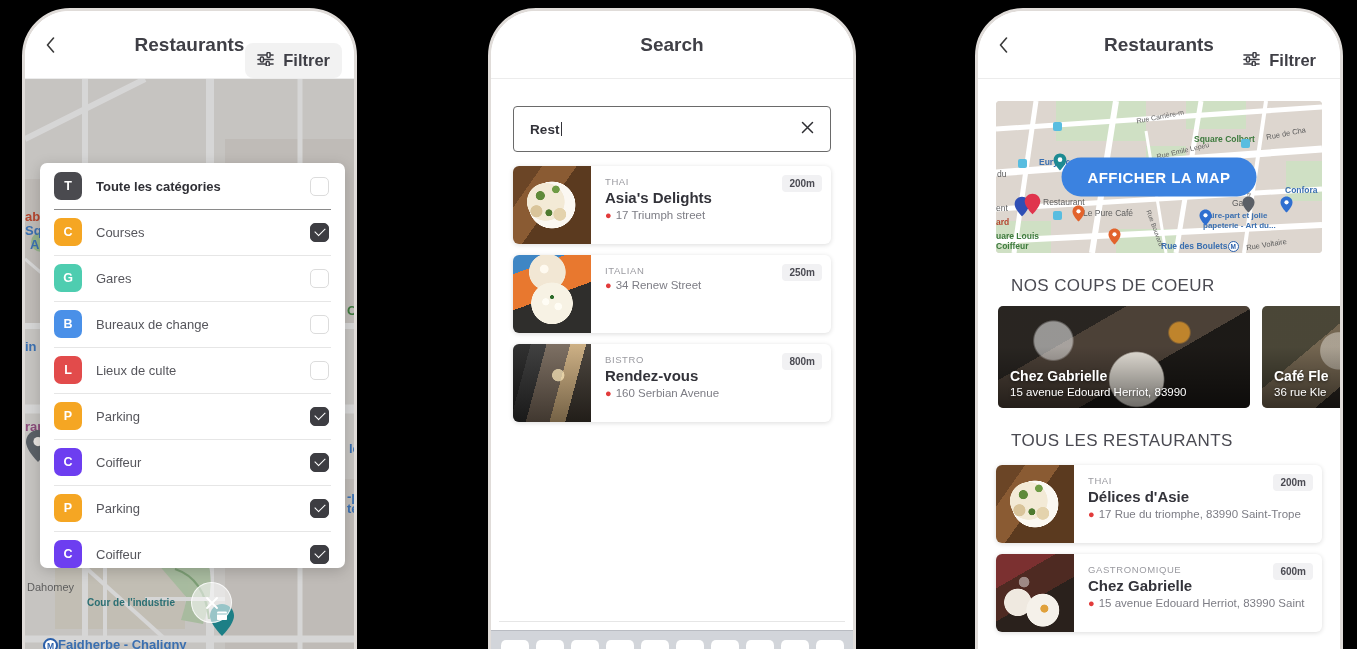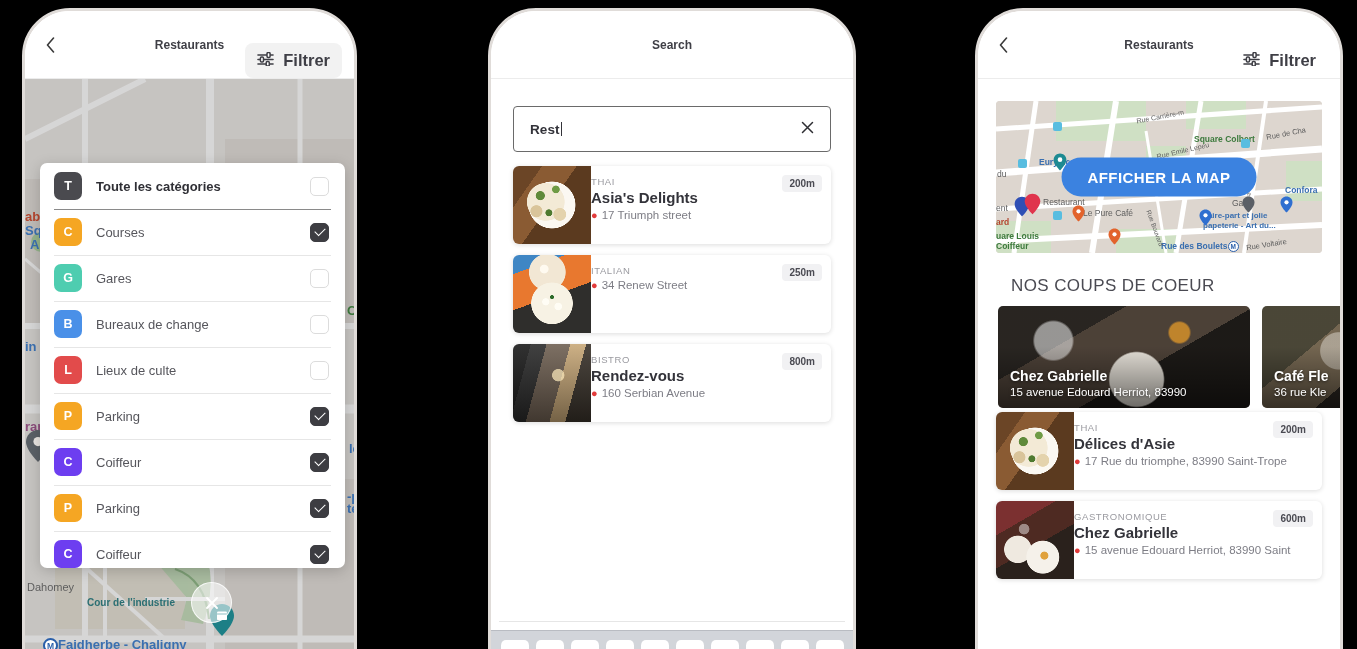--- a/index.html
+++ b/index.html
@@ -40,21 +40,21 @@
   }
   .back-chev {
     width: 26px; height: 26px;
     display: flex; align-items: center; justify-content: center;
     color: #3a3a3a; font-size: 19px; line-height: 1;
     cursor: pointer;
   }
   .topbar-title {
     position: absolute; left: 0; right: 0;
     text-align: center;
-    font-size: 12px; font-weight: bold; color: #3f3f46;
+    font-size: 19px; font-weight: bold; color: #3f3f46;
     pointer-events: none;
   }
   .filter-btn {
     margin-left: auto; z-index: 3;
     display: flex; align-items: center; gap: 9px;
     padding: 8px 12px; border-radius: 8px;
     font-size: 16.5px; font-weight: bold; color: #3f3f46;
     cursor: pointer;
     margin-top: 32px;
   }
@@ -144,21 +144,21 @@
   .search-clear { margin-left:auto; font-size: 16px; color:#2e2e33; cursor:pointer; line-height:1; }
 
   .res-list { padding: 14px 22px 0 22px; }
   .res-card {
     display:flex; background:#fff; border-radius:6px;
     box-shadow: 0 1px 5px rgba(0,0,0,0.14);
     overflow:hidden; margin-bottom: 11px; height: 78px;
     position:relative;
   }
   .res-thumb { width: 78px; height:78px; flex:0 0 auto; background-size:cover; background-position:center; }
-  .res-meta { flex:1; padding: 10px 12px 0 0; min-width:0; }
+  .res-meta { flex:1; padding: 10px 12px 0 14px; min-width:0; }
   .res-cat { font-size: 9.5px; letter-spacing:.6px; color:#9a9aa0; text-transform:uppercase; }
   .res-name { font-size: 15px; font-weight:bold; color:#33333a; margin-top:2px; white-space:nowrap; }
   .res-addr { font-size: 11.5px; color:#7d7d85; margin-top:3px; white-space:nowrap; display:flex; align-items:center; gap:4px; }
   .pin-ico { color:#e23b3b; font-size:11px; line-height:1; }
   .dist-badge {
     position:absolute; right: 9px; top: 9px;
     background:#f1f1f3; border-radius:4px;
     padding: 3px 7px; font-size: 10px; font-weight:bold; color:#4a4a52;
   }
 
@@ -636,20 +636,21 @@
           </div>
           <div class="hero-card second hero-cafe">
             <div class="hero-shade"></div>
             <div class="hero-txt">
               <div class="hero-name">Café Fle</div>
               <div class="hero-addr">36 rue Kle</div>
             </div>
           </div>
         </div>
 
+        <div class="sec-title">TOUS LES RESTAURANTS</div>
 
         <div class="p3-list">
           <div class="res-card">
             <div class="res-thumb th-thai"></div>
             <div class="res-meta">
               <div class="res-cat">THAI</div>
               <div class="res-name">Délices d'Asie</div>
               <div class="res-addr">
                 <span class="pin-ico">●</span>
                 <span>17 Rue du triomphe, 83990 Saint-Trope</span>

